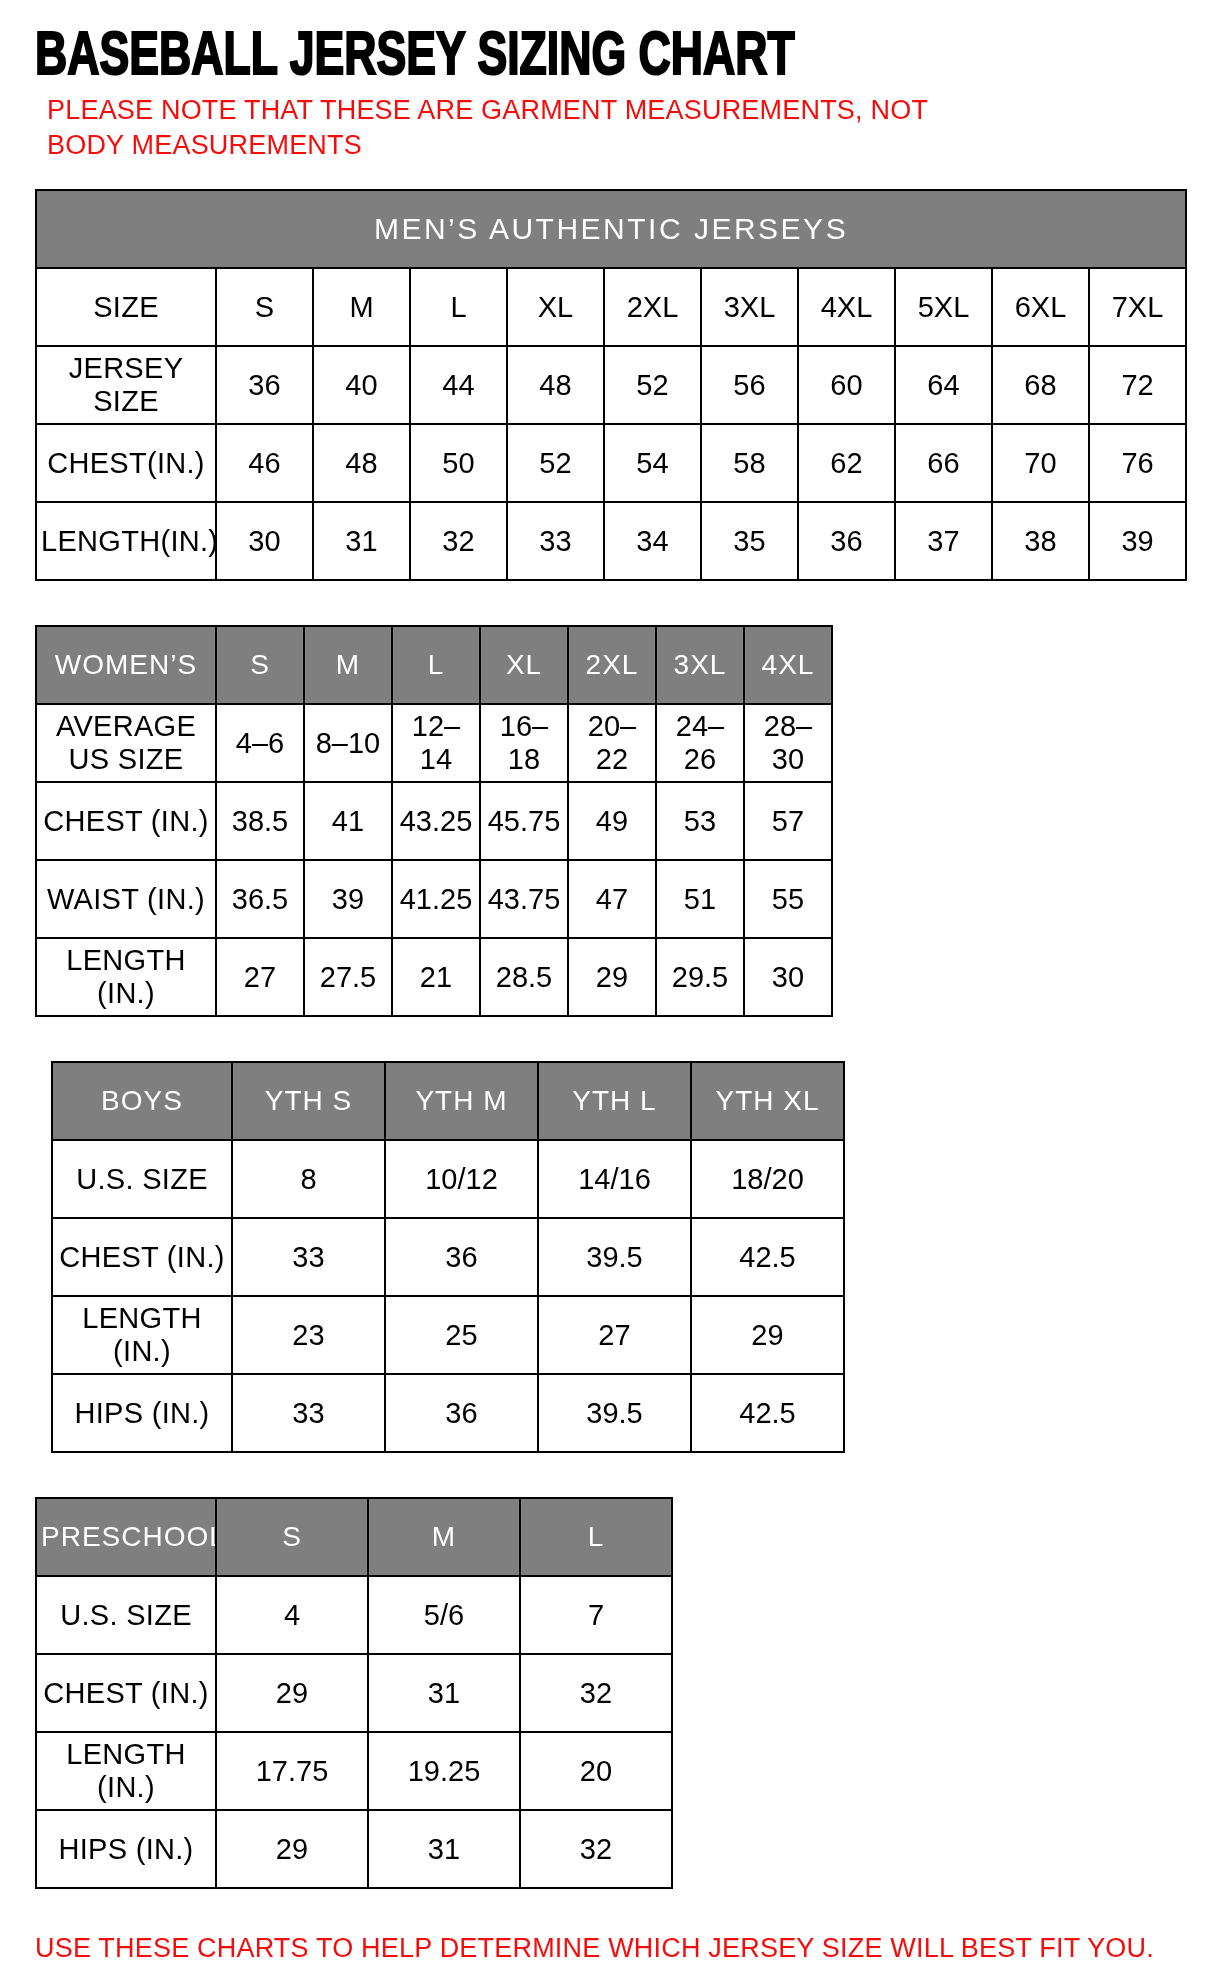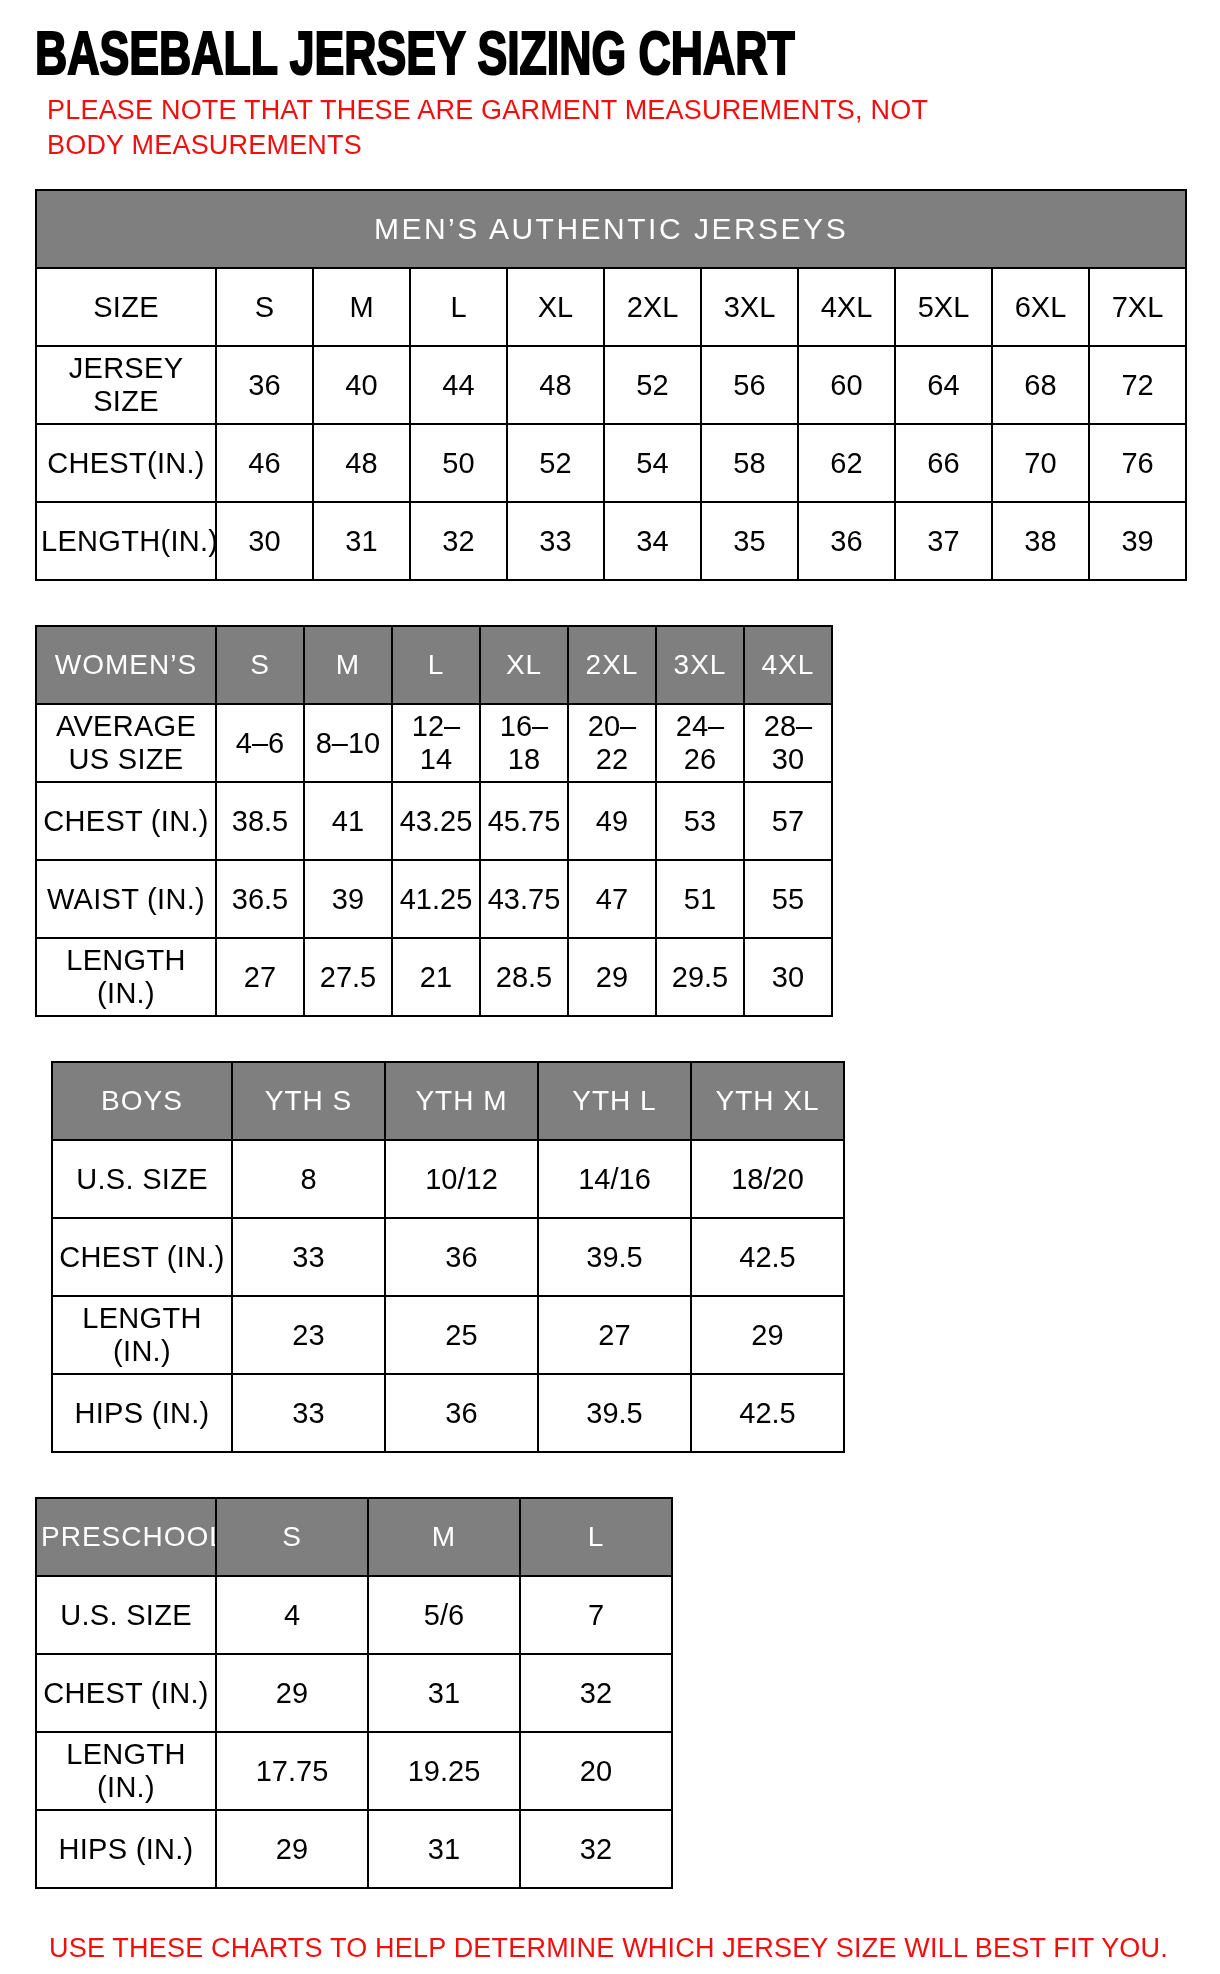--- a/index.html
+++ b/index.html
@@ -73,21 +73,21 @@
     line-height:1.15;
   }
   .t-mens{width:1150px;}
   .t-womens{width:796px;margin-top:12px;}
   .t-boys{width:792px;margin-left:16px;}
   .t-preschool{width:636px;}
   .footer{
     color:var(--accent);
     font-size:27px;
     letter-spacing:0.2px;
-    margin:14px;
+    margin:0;
     white-space:nowrap;
   }
 </style>
 </head>
 <body>
 
 <div class="page">
 
   <h1 class="title">BASEBALL JERSEY SIZING CHART</h1>
 

